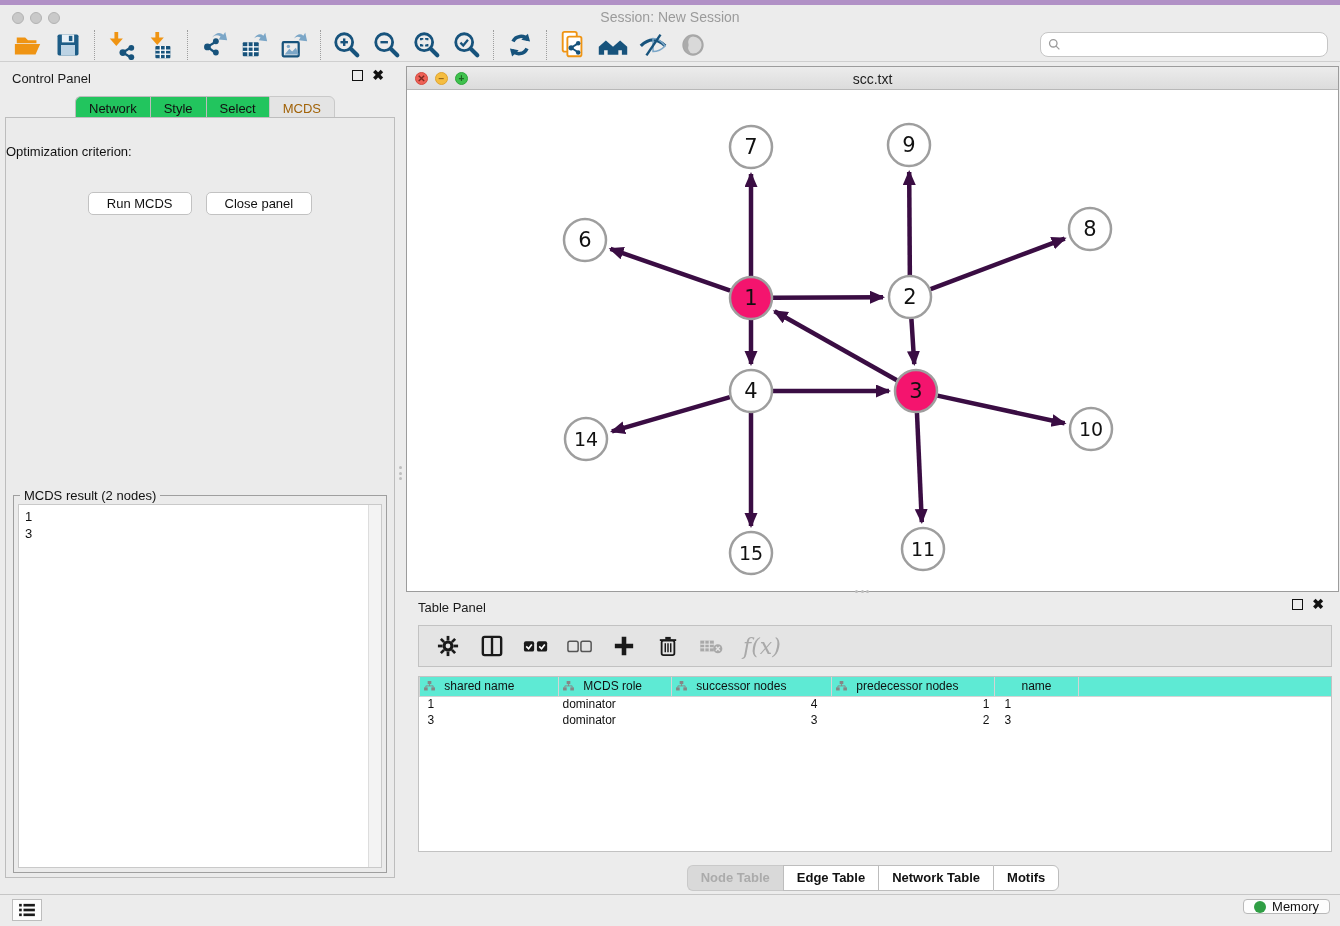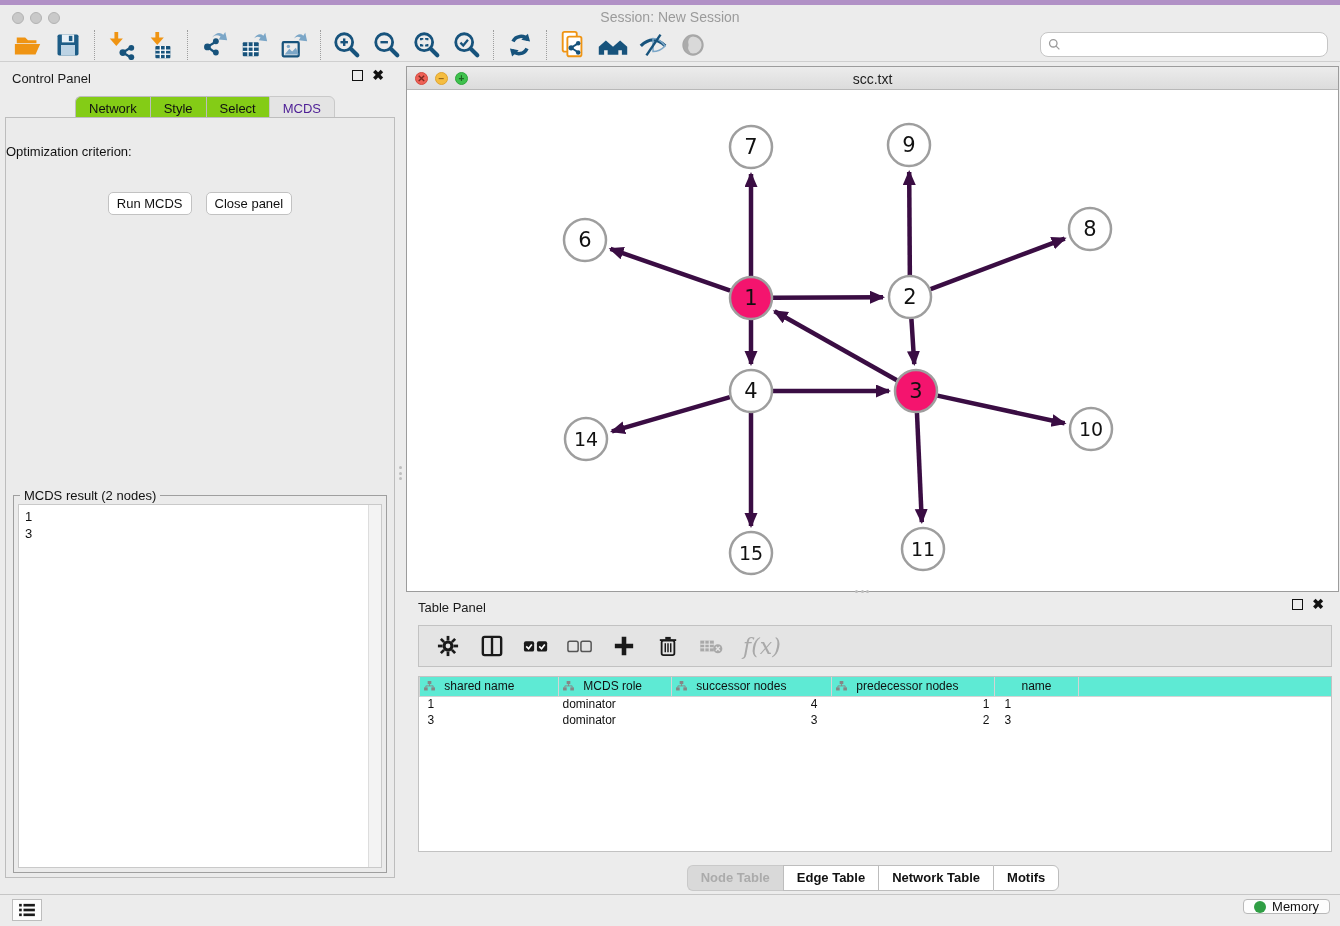--- a/index.html
+++ b/index.html
@@ -23,35 +23,35 @@
   .searchbox input { border:none; outline:none; flex:1; font-size:13px; margin-left:5px; background:transparent; }
 
   
   .control-panel { position:absolute; left:0; top:62px; width:400px; height:832px; background:#ececec; }
   .panel-head { position:absolute; left:12px; top:9px; font-size:13px; color:#1a1a1a; }
   .panel-icons { position:absolute; top:8px; display:flex; gap:9px; }
   .float-ic { width:11px; height:11px; border:1.6px solid #111; background:transparent; }
   .close-ic { font-size:14px; font-weight:bold; color:#111; line-height:11px; }
 
   .cp-tabs { position:absolute; left:75px; top:34px; display:flex; }
-  .cp-tab { font-size:13px; padding:4px 13px 5px; background:#84cc16; border:1px solid #bdbdbd;
+  .cp-tab { font-size:13px; padding:4px 13px 5px; background:#22c55e; border:1px solid #bdbdbd;
             border-right:none; color:#111; }
   .cp-tab:first-child { border-top-left-radius:6px; }
   .cp-tab.last { border-right:1px solid #bdbdbd; border-top-right-radius:6px; }
-  .cp-tab.active { background:#e4e4e4; color:#4c1d95; border-color:#c9c9c9; }
+  .cp-tab.active { background:#e4e4e4; color:#a16207; border-color:#c9c9c9; }
 
   .cp-box { position:absolute; left:5px; top:55px; width:390px; height:761px; border:1px solid #bdbdbd; background:#ebebeb; }
   .opt-label { position:absolute; left:0; right:0; top:26px; text-align:left; font-size:13px; color:#111; }
   .dropdown { position:absolute; left:38px; top:41px; width:312px; height:24px; background:#fff;
               border:1px solid #c2c2c2; border-radius:5px; display:flex; align-items:center;
               font-size:13px; padding-left:10px; color:#111; }
   .dd-stepper { position:absolute; right:6px; top:3px; }
   .btn-row { position:absolute; left:0; right:0; top:74px; display:flex; justify-content:center; gap:14px; }
   .mac-btn { background:#fff; border:1px solid #c2c2c2; border-radius:5px; font-size:13px;
-             padding:3px 8px; color:#111; font-family:"Liberation Sans",sans-serif; }
+             padding:3px 18px; color:#111; font-family:"Liberation Sans",sans-serif; }
 
   .result-group { position:absolute; left:7px; top:377px; width:374px; height:378px;
                   border:1px solid #9f9f9f; }
   .result-legend { position:absolute; left:6px; top:-8px; background:#ebebeb; padding:0 4px; font-size:13px; color:#111; }
   .result-inner { position:absolute; left:4px; top:8px; right:4px; bottom:4px; background:#fff;
                   border:1px solid #c9c9c9; font-size:13px; color:#111; }
   .result-text { padding:3px 6px; line-height:17px; white-space:pre-line; }
   .result-scroll { position:absolute; right:0; top:0; bottom:0; width:13px; background:#f3f3f3; border-left:1px solid #ddd; }
 
   

